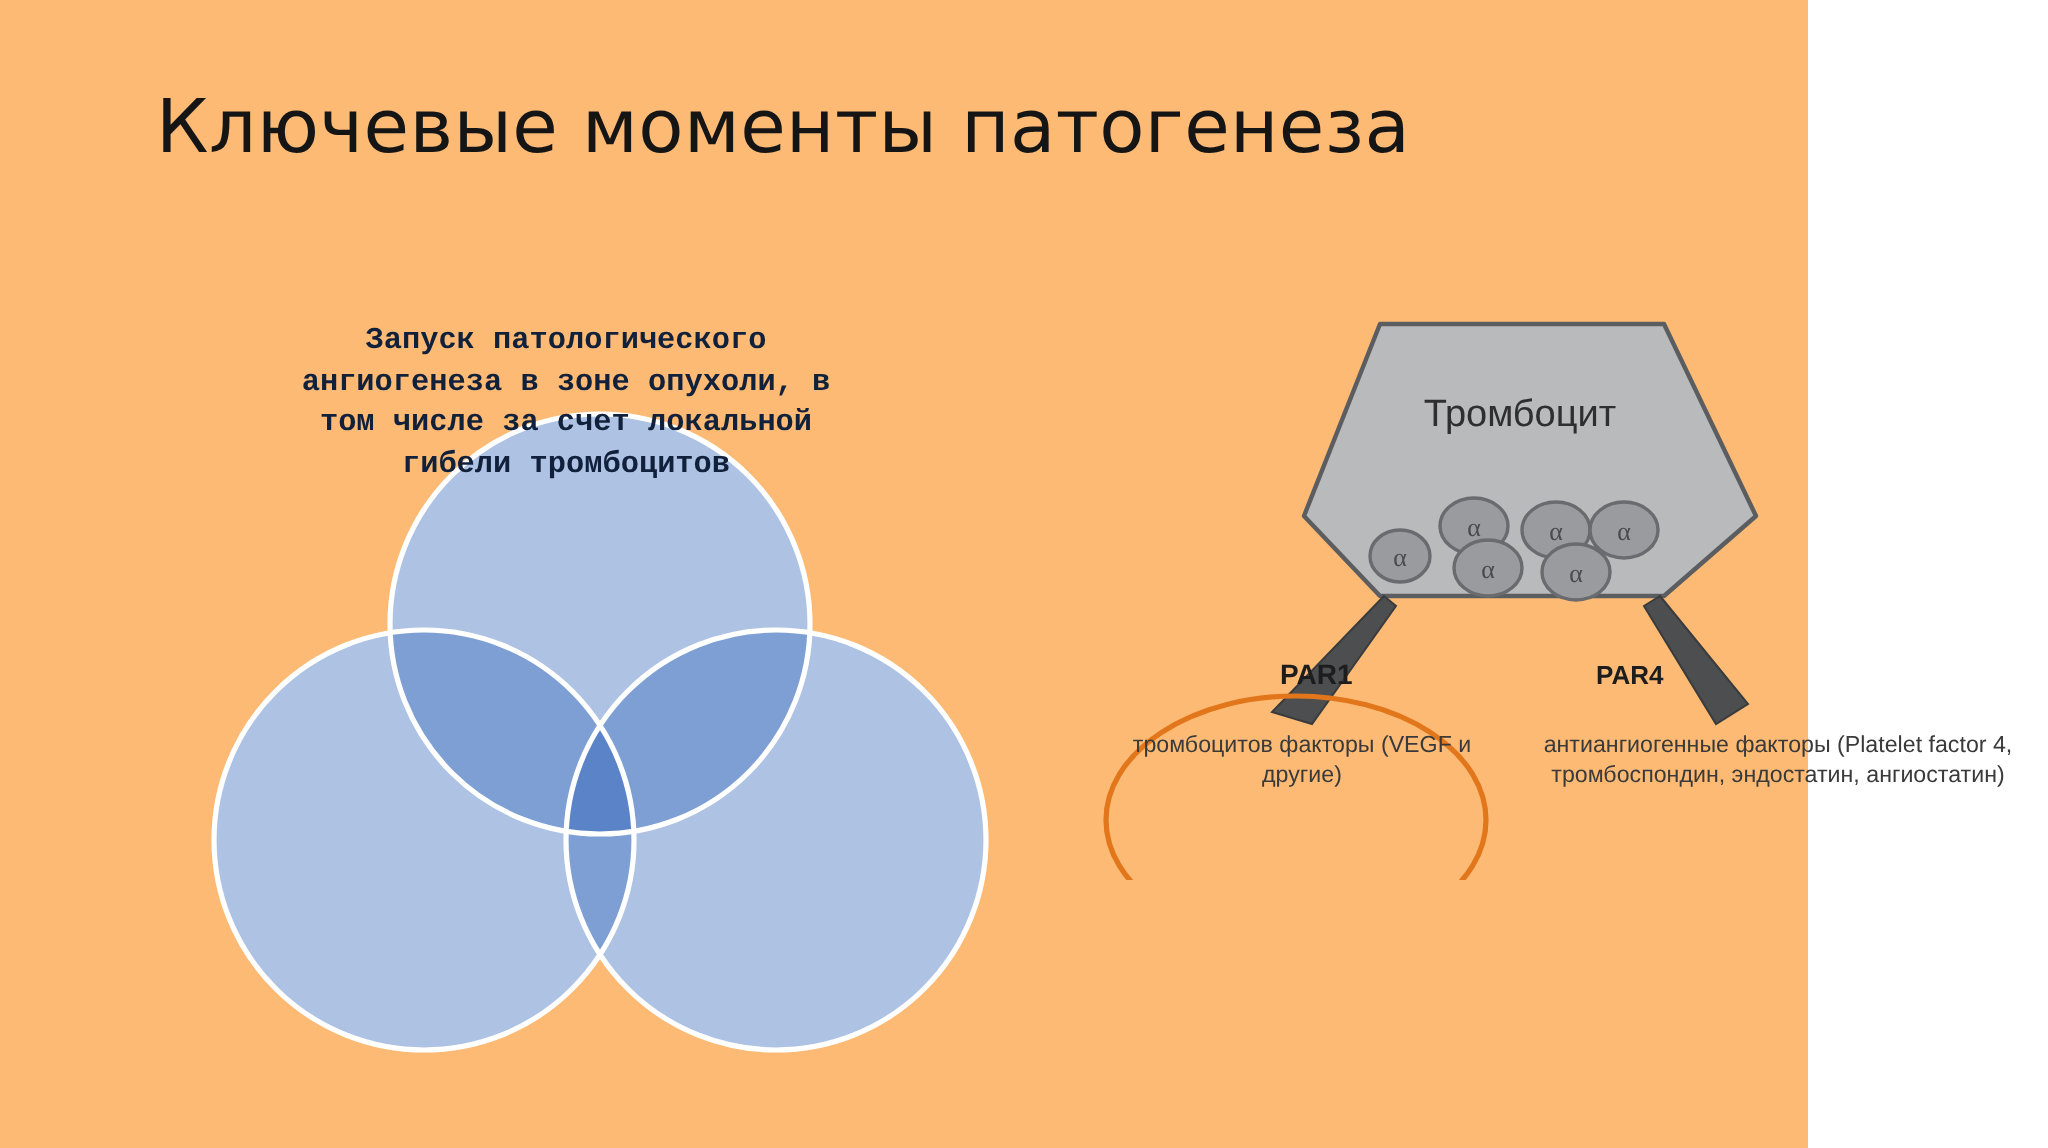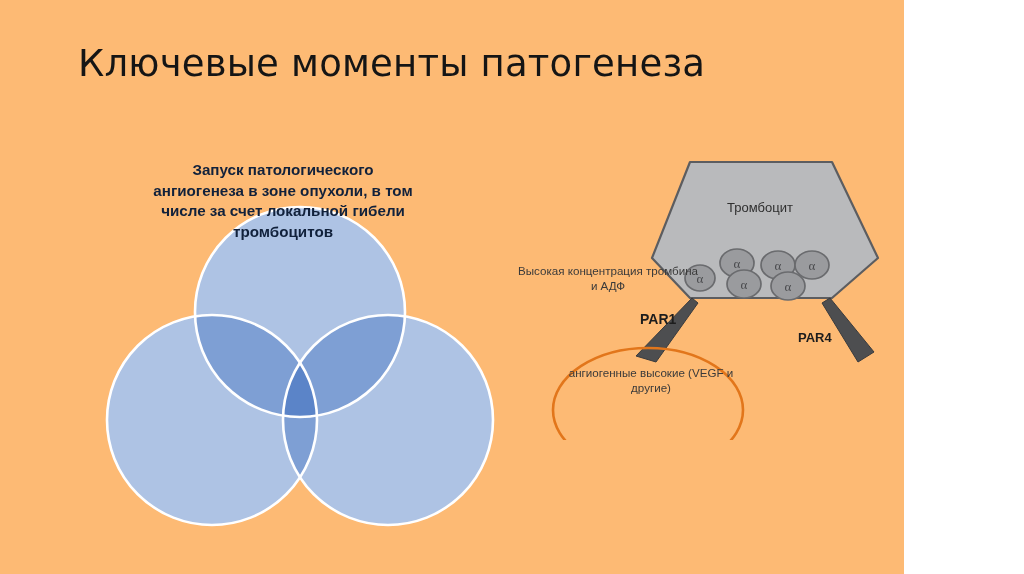--- a/index.html
+++ b/index.html
@@ -49,21 +49,21 @@
   }
   #venn svg { display: block; }
 
   .venn-text {
     position: absolute;
     text-align: center;
     font-size: 15.2px;
     line-height: 20.5px;
     font-weight: 600;
     color: #11213b;
-    font-family: Liberation Sans, sans-serif;
+    font-family: Liberation Mono, monospace;
   }
   #venn-text-top {
     left: 148px;
     top: 160px;
     width: 270px;
   }
   #venn-text-left {
     left: 62px;
     top: 338px;
     width: 195px;
@@ -89,38 +89,38 @@
     font-family: "Liberation Sans", sans-serif;
     color: #3a3a3a;
     font-size: 11.6px;
     line-height: 15px;
     text-align: center;
   }
   #label-hexagon {
     left: 700px;
     top: 200px;
     width: 120px;
-    font-size: 13px;
+    font-size: 19px;
     color: #2f2f2f;
   }
   #label-high-conc {
     left: 518px;
     top: 263px;
     width: 180px;
     text-align: center;
   }
   #label-low-conc {
     left: 828px;
     top: 263px;
     width: 175px;
     text-align: center;
   }
   #label-par1 {
     left: 640px;
-    top: 312px;
+    top: 330px;
     width: 72px;
     font-weight: bold;
     font-size: 14px;
     color: #1d1d1d;
     text-align: left;
   }
   #label-par4 {
     left: 798px;
     top: 330px;
     width: 72px;
@@ -221,23 +221,23 @@
       <polygon points="192,158 136,216 156,222 198,163" fill="#4d4e50" stroke="#3a3b3d" stroke-width="1"></polygon>
 
       <polygon points="330,158 374,212 358,222 322,163" fill="#4d4e50" stroke="#3a3b3d" stroke-width="1"></polygon>
 
       <ellipse cx="148" cy="270" rx="95" ry="62" fill="none" stroke="#e2761b" stroke-width="2.6"></ellipse>
     </svg>
   </div>
 
   <div class="fig-label" id="label-hexagon">Тромбоцит</div>
 
-  <div class="fig-label" id="label-high-conc">Высокая концентрация тромбина и АДФ</div>
 
 
   <div class="fig-label" id="label-par1">PAR1</div>
 
   <div class="fig-label" id="label-par4">PAR4</div>
 
-  <div class="fig-label" id="label-pro-factors">ангиогенные высокие (VEGF и другие)</div>
-
+  <div class="fig-label" id="label-pro-factors">тромбоцитов факторы (VEGF и другие)</div>
+
+  <div class="fig-label" id="label-anti-factors">антиангиогенные факторы (Platelet factor 4, тромбоспондин, эндостатин, ангиостатин)</div>
 
 </div>
 
 </body></html>

